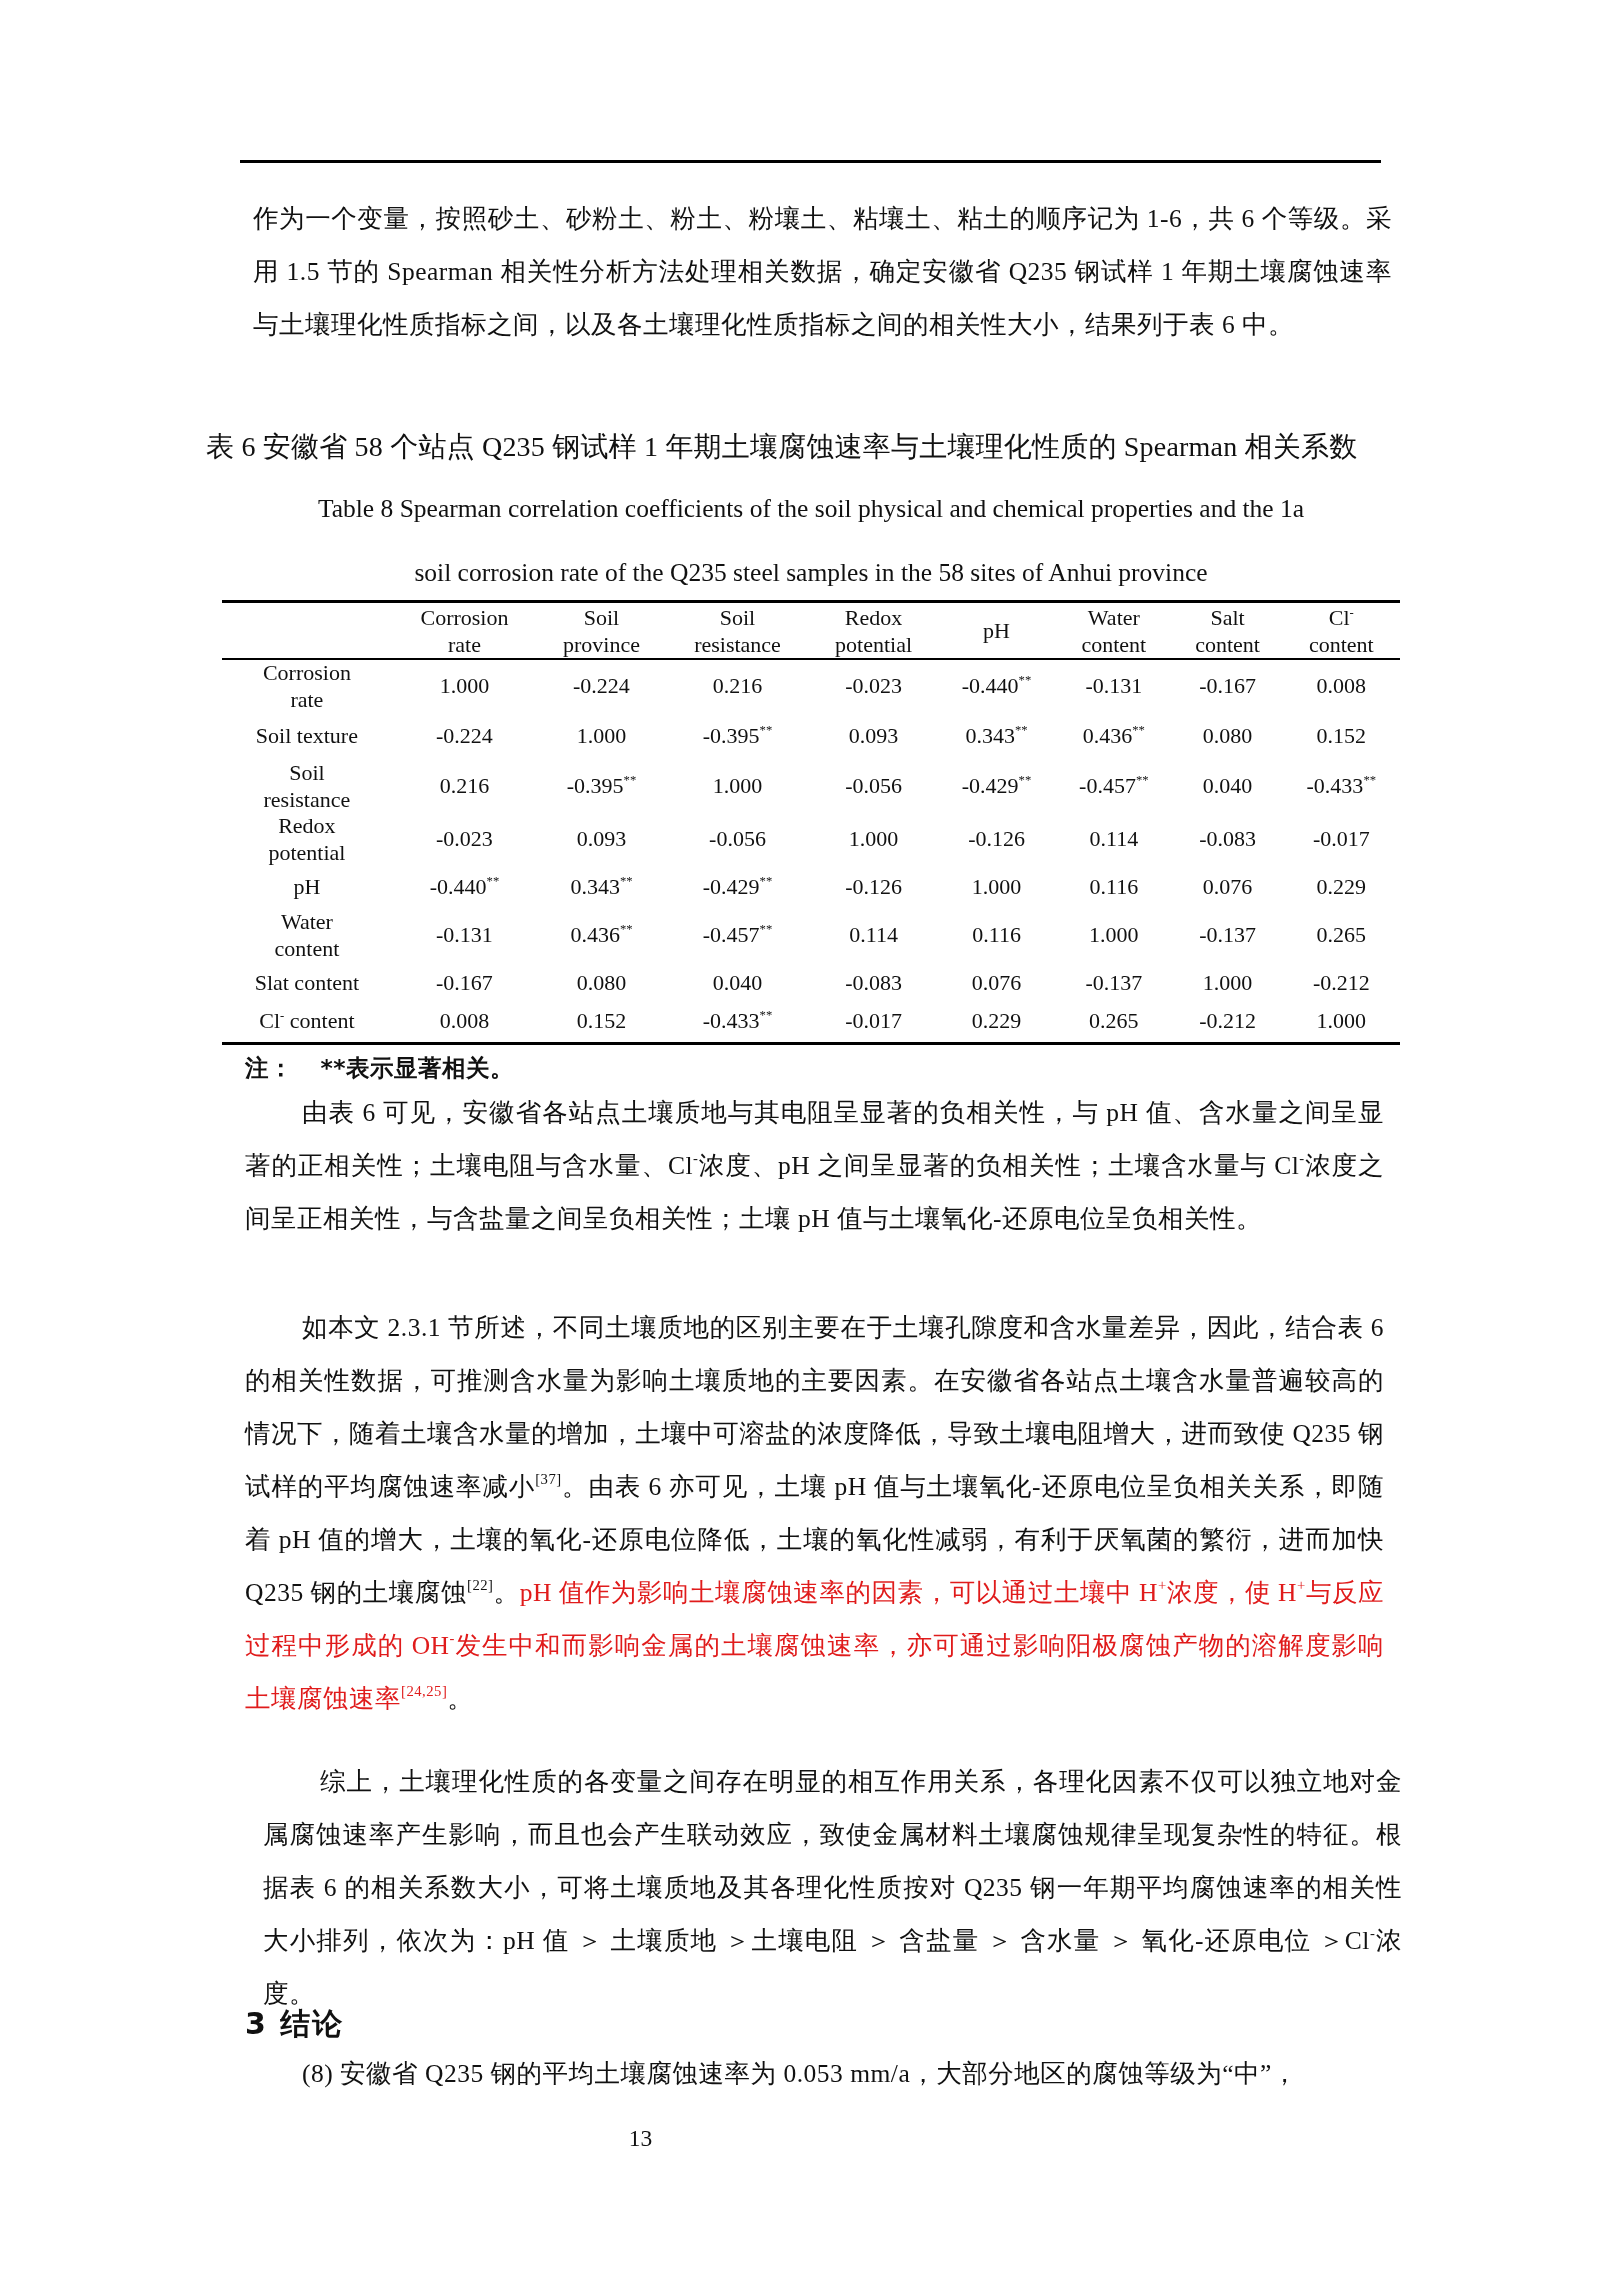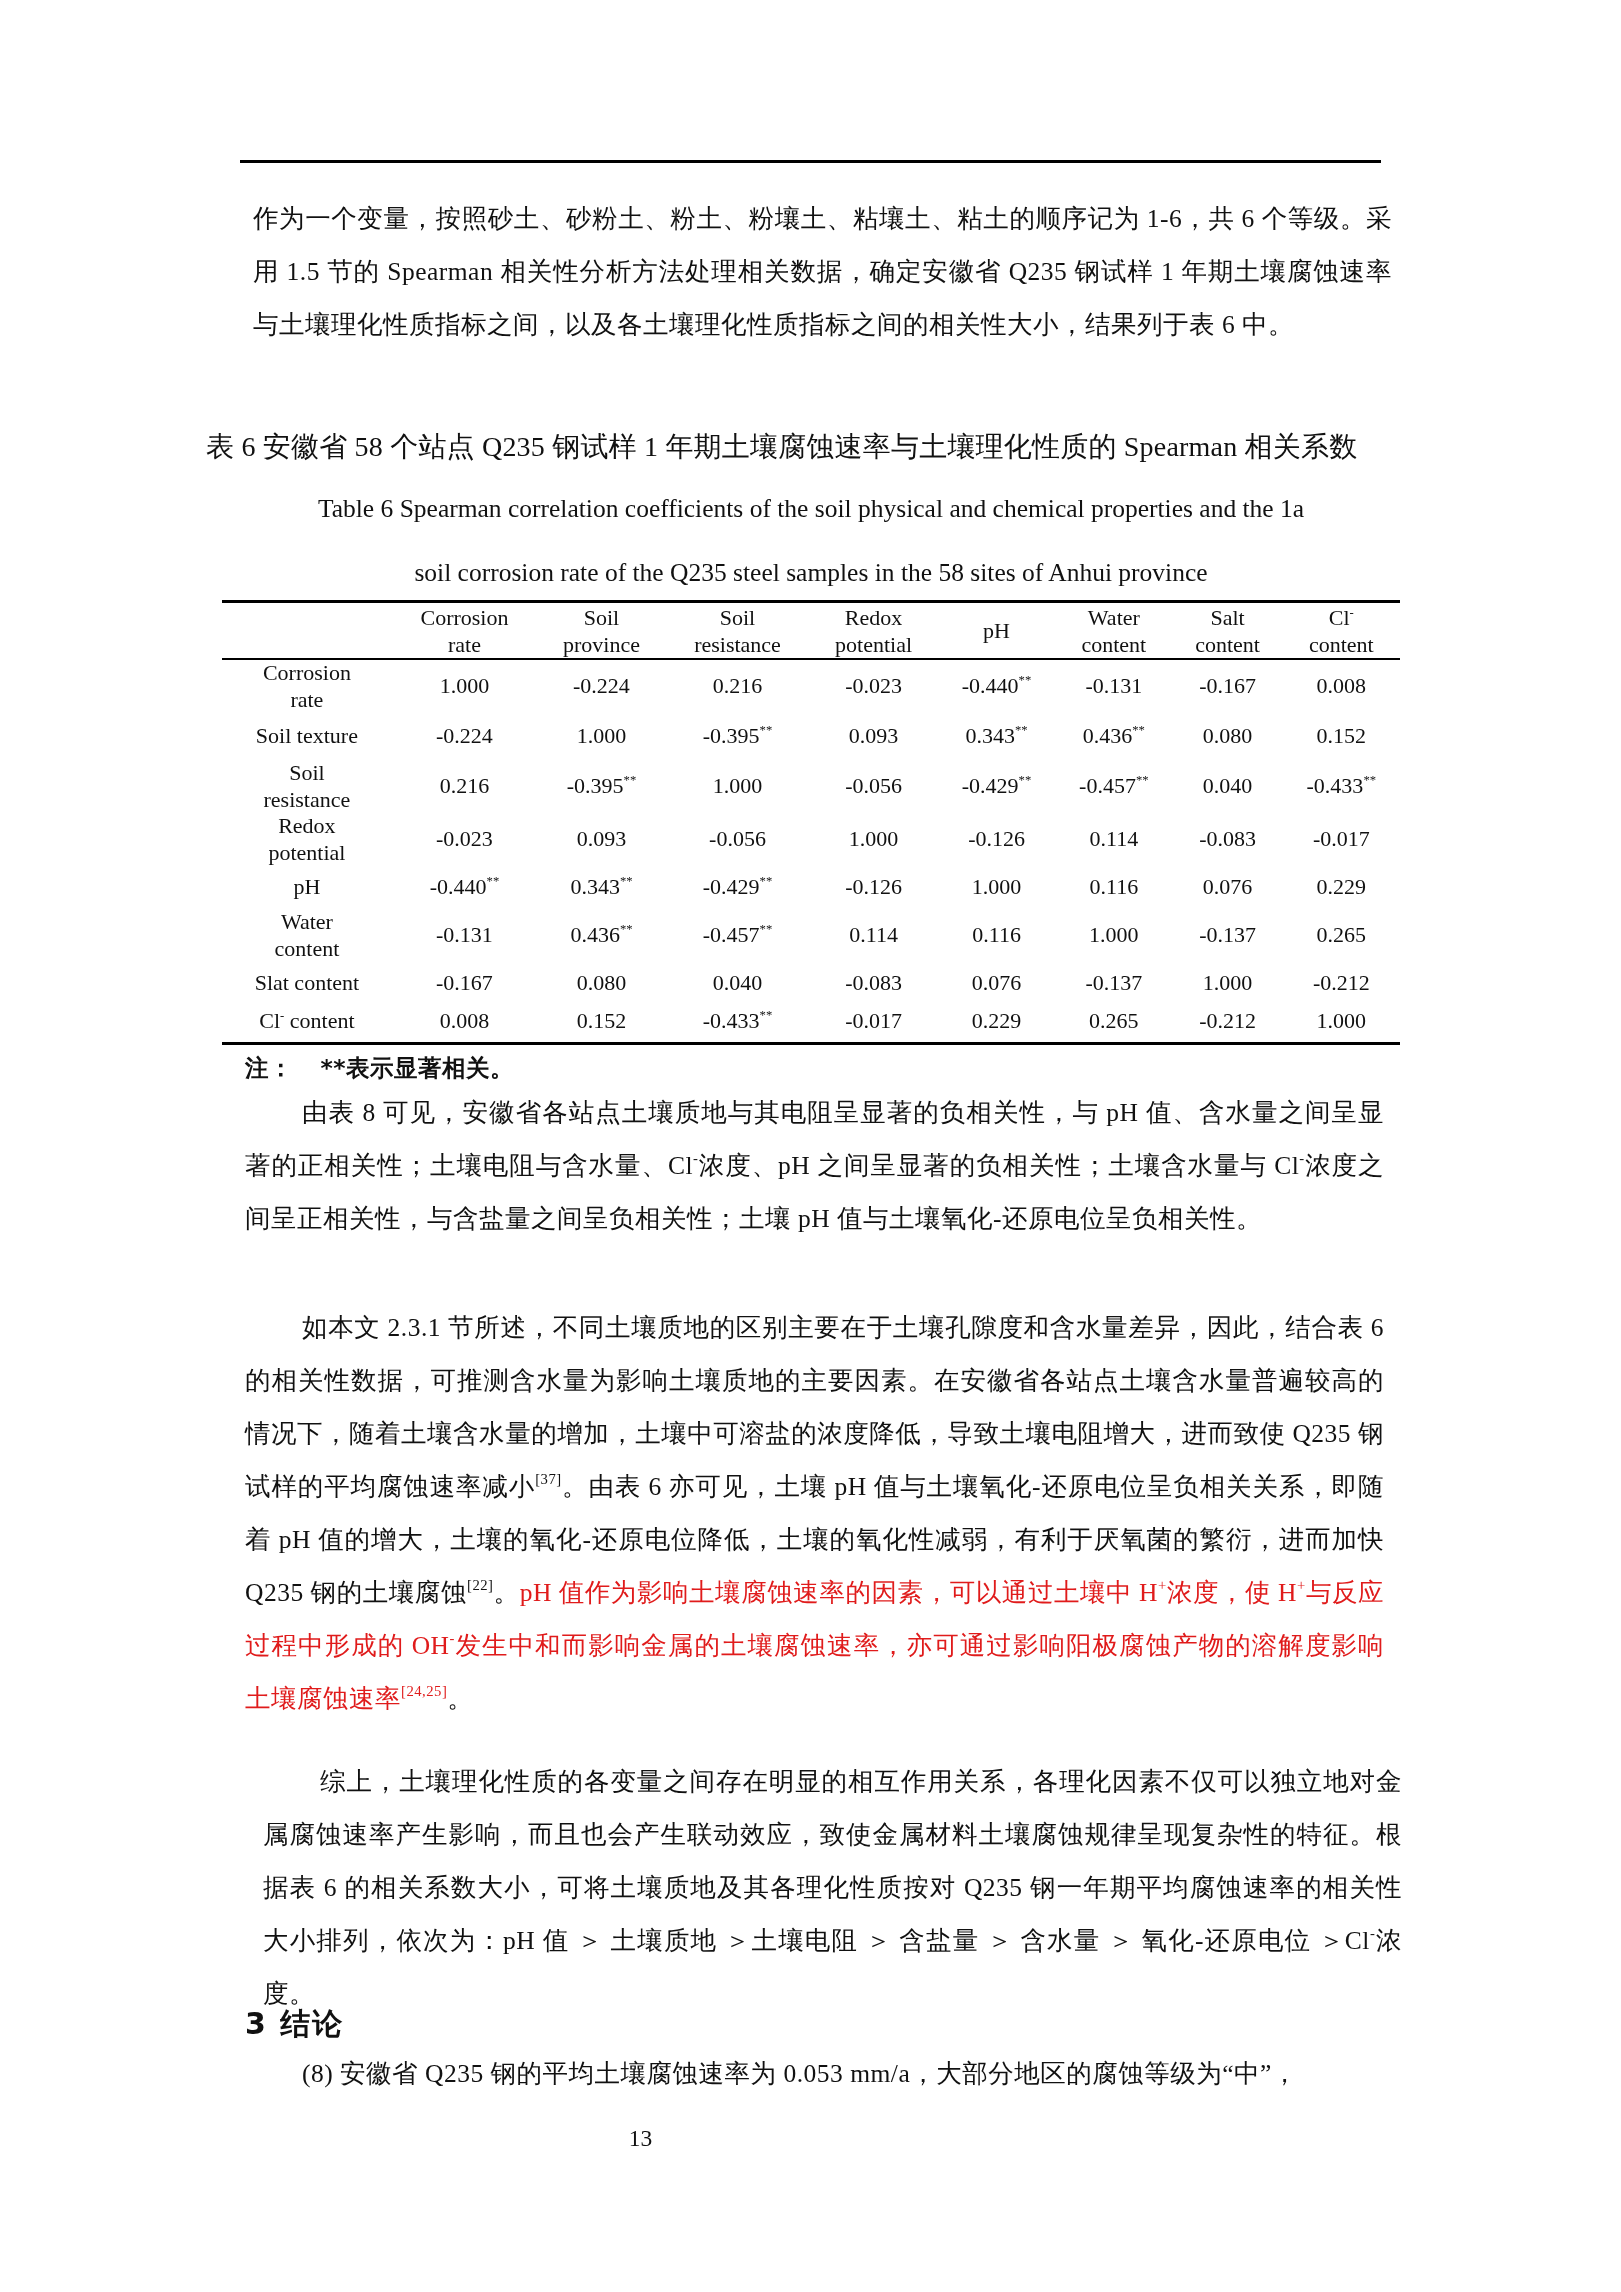--- a/index.html
+++ b/index.html
@@ -37,21 +37,21 @@
   .page-num { position: absolute; left: 0; width: 1281px; top: 2125px; text-align: center; font-size: 23.5px; }
 </style>
 </head>
 <body>
 
 <div class="rule-top"></div>
 
 <p class="para" style="top:184px; margin:8px;">作为一个变量，按照砂土、砂粉土、粉土、粉壤土、粘壤土、粘土的顺序记为 1-6，共 6 个等级。采用 1.5 节的 Spearman 相关性分析方法处理相关数据，确定安徽省 Q235 钢试样 1 年期土壤腐蚀速率与土壤理化性质指标之间，以及各土壤理化性质指标之间的相关性大小，结果列于表 6 中。</p>
 
 <div class="cap-cn">表 6 安徽省 58 个站点 Q235 钢试样 1 年期土壤腐蚀速率与土壤理化性质的 Spearman 相关系数</div>
-<div class="cap-en l1">Table 6 Spearman correlation coefficients of the soil physical and chemical properties and the 1a</div>
+<div class="cap-en l1">Table 8 Spearman correlation coefficients of the soil physical and chemical properties and the 1a</div>
 <div class="cap-en l2">soil corrosion rate of the Q235 steel samples in the 58 sites of Anhui province</div>
 
 <table class="corr">
   <thead>
     <tr>
       <th></th>
       <th><span>Corrosion</span><br><span>rate</span></th>
       <th><span>Soil</span><br><span>province</span></th>
       <th><span>Soil</span><br><span>resistance</span></th>
       <th><span>Redox</span><br><span>potential</span></th>
@@ -150,21 +150,21 @@
         <td><span>-0.212</span><sup class="sig"></sup></td>
         <td><span>1.000</span><sup class="sig"></sup></td>
       </tr>
     </tbody>
 </table>
 
 <div class="note">
   <span>注：</span><span class="gap"></span><span>**表示显著相关。</span>
 </div>
 
-<p class="para indent" style="top:1086px; margin:0;"><span>由表 8 可见，安徽省各站点土壤质地与其电阻呈显著的负相关性，与 pH 值、含水量之间呈显著的正相关性；土壤电阻与含水量、Cl</span><sup>-</sup><span>浓度、pH 之间呈显著的负相关性；土壤含水量与 Cl</span><sup>-</sup><span>浓度之间呈正相关性，与含盐量之间呈负相关性；土壤 pH 值与土壤氧化-还原电位呈负相关性。</span></p>
+<p class="para indent" style="top:1086px; margin:0;"><span>由表 6 可见，安徽省各站点土壤质地与其电阻呈显著的负相关性，与 pH 值、含水量之间呈显著的正相关性；土壤电阻与含水量、Cl</span><sup>-</sup><span>浓度、pH 之间呈显著的负相关性；土壤含水量与 Cl</span><sup>-</sup><span>浓度之间呈正相关性，与含盐量之间呈负相关性；土壤 pH 值与土壤氧化-还原电位呈负相关性。</span></p>
 
 <p class="para indent" style="top:1301px; margin:0;"><span>如本文 2.3.1 节所述，不同土壤质地的区别主要在于土壤孔隙度和含水量差异，因此，结合表 6 的相关性数据，可推测含水量为影响土壤质地的主要因素。在安徽省各站点土壤含水量普遍较高的情况下，随着土壤含水量的增加，土壤中可溶盐的浓度降低，导致土壤电阻增大，进而致使 Q235 钢试样的平均腐蚀速率减小</span><sup>[37]</sup><span>。由表 6 亦可见，土壤 pH 值与土壤氧化-还原电位呈负相关关系，即随着 pH 值的增大，土壤的氧化-还原电位降低，土壤的氧化性减弱，有利于厌氧菌的繁衍，进而加快 Q235 钢的土壤腐蚀</span><sup>[22]</sup><span>。</span><span class="red"><span>pH 值作为影响土壤腐蚀速率的因素，可以通过土壤中 H</span><sup>+</sup><span>浓度，使 H</span><sup>+</sup><span>与反应过程中形成的 OH</span><sup>-</sup><span>发生中和而影响金属的土壤腐蚀速率，亦可通过影响阳极腐蚀产物的溶解度影响土壤腐蚀速率</span><sup>[24,25]</sup></span><span>。</span></p>
 
 <p class="para indent" style="top:1737px; margin:18px;"><span>综上，土壤理化性质的各变量之间存在明显的相互作用关系，各理化因素不仅可以独立地对金属腐蚀速率产生影响，而且也会产生联动效应，致使金属材料土壤腐蚀规律呈现复杂性的特征。根据表 6 的相关系数大小，可将土壤质地及其各理化性质按对 Q235 钢一年期平均腐蚀速率的相关性大小排列，依次为：pH 值 ＞ 土壤质地 ＞土壤电阻 ＞ 含盐量 ＞ 含水量 ＞ 氧化-还原电位 ＞Cl</span><sup>-</sup><span>浓度。</span></p>
 
 <div class="section-head">3  结论</div>
 <p class="para indent" style="top:2047px; margin:0;">(8) 安徽省 Q235 钢的平均土壤腐蚀速率为 0.053 mm/a，大部分地区的腐蚀等级为“中”，</p>
 
 <div class="page-num">13</div>
 

